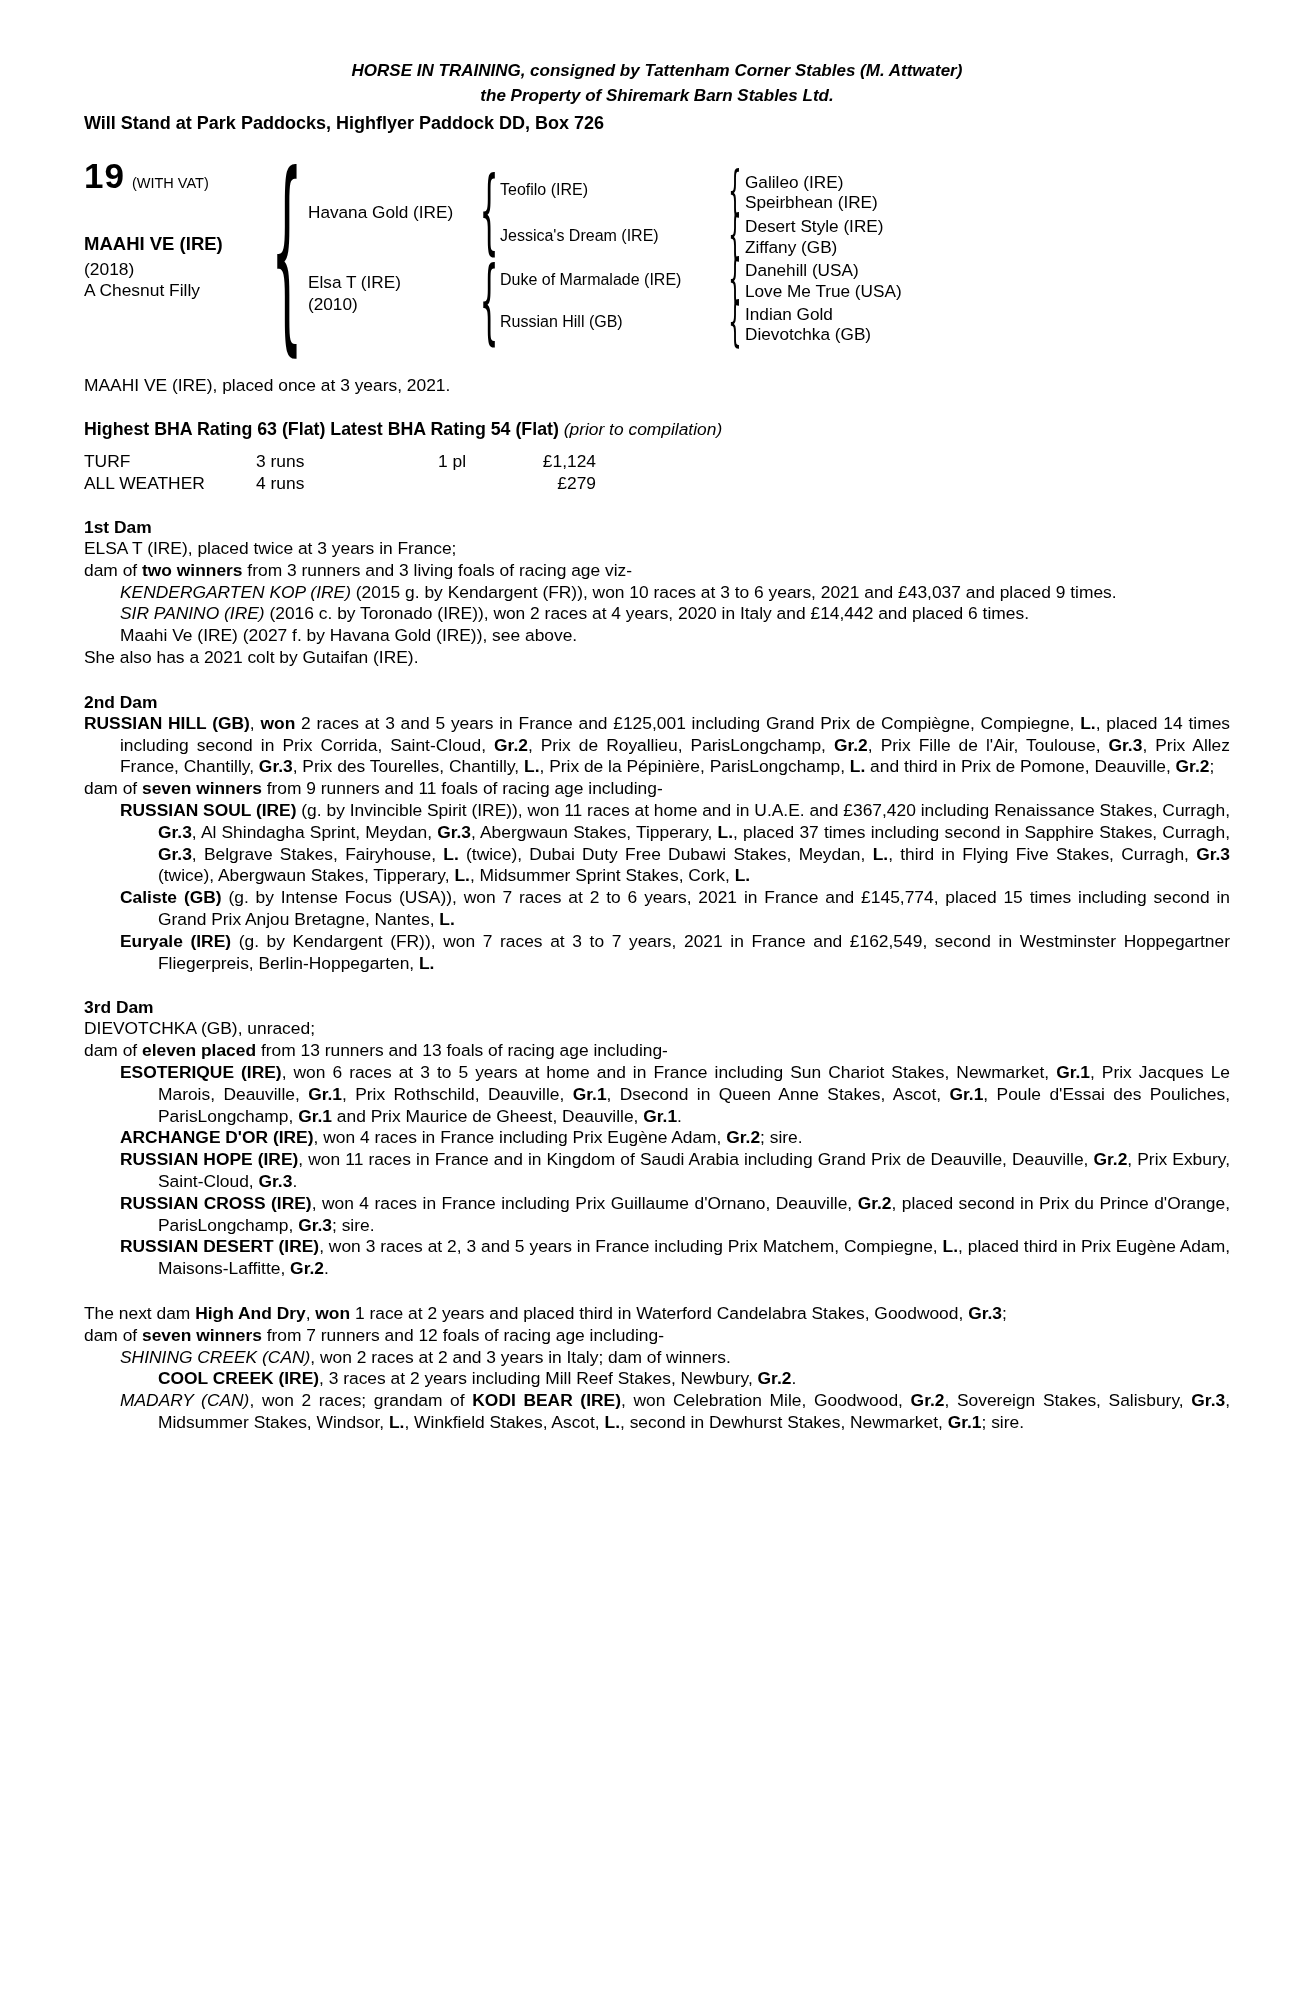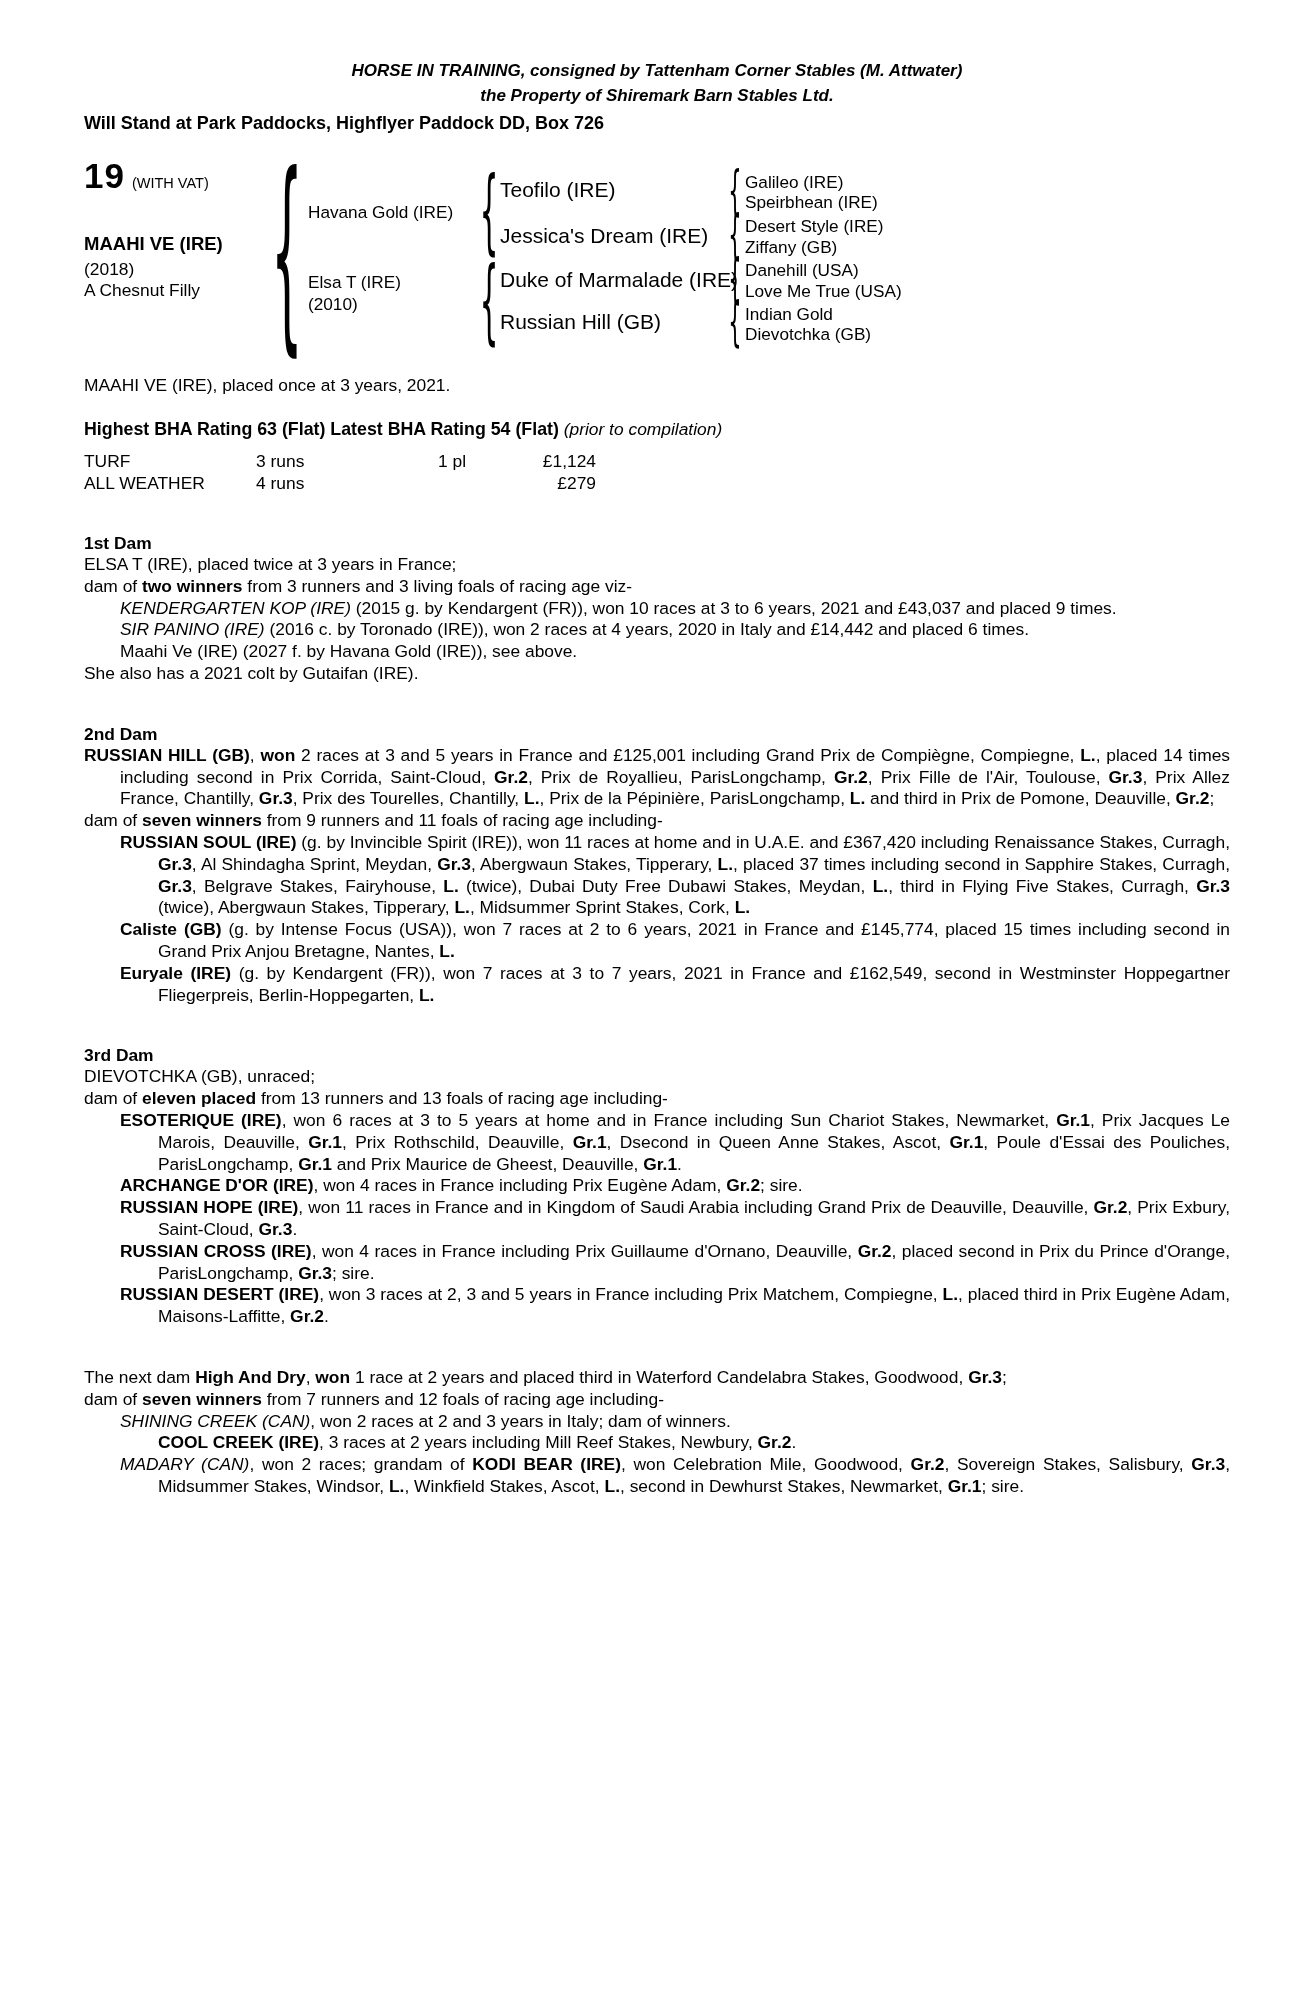--- a/index.html
+++ b/index.html
@@ -17,21 +17,21 @@
   
   .ped-chart { position:relative; height:186px; margin-top:30px; }
   .abs { position:absolute; white-space:nowrap; line-height:20px; }
   .lot-row { display:flex; align-items:baseline; top:2px; left:0; }
   .lot-num { font-size:35px; font-weight:bold; letter-spacing:1px; }
   .vat { font-size:14.5px; margin-left:7px; }
   .horse-name { font-weight:bold; font-size:18.5px; top:70px; left:0; }
   .foal-year { top:95px; left:0; }
   .horse-desc { top:116px; left:0;text-align:right; }
   .g1 { left:224px; font-size:17.2px; }
-  .g2 { left:416px; font-size:21px; }
+  .g2 { left:416px; font-size:16px; }
   .g3 { left:661px; font-size:17.2px; }
   .brace { position:absolute; display:flex; align-items:center; justify-content:center; width:18px; overflow:visible; }
   .brace > span { display:block; font-family:"DejaVu Sans",sans-serif; line-height:1; }
   .brace-big { left:194px; top:10px; height:158px; }
   .brace-big > span { font-size:50px; transform:scaleY(4.2); }
   .brace-mid > span { font-size:30px; transform:scaleY(3.1); }
   .brace-m1 { left:396px; top:12px; height:72px; }
   .brace-m2 { left:396px; top:102px; height:72px; }
   .brace-sm > span { font-size:21px; transform:scaleY(2.55); }
   .brace-s1 { left:642px; top:6px;  height:44px; }
@@ -40,21 +40,21 @@
   .brace-s4 { left:642px; top:137px; height:44px; }
 
   .race-note { margin-top:25px; }
 
   .rating-line { margin-top:23px; }
   .rating-line .rb { font-weight:bold; font-size:17.8px; }
   .rating-line .ri { font-style:italic; }
   .rating-table { display:grid; grid-template-columns:172px 182px 92px 66px; line-height:22px; margin-top:10px; }
   .rt-cell.c3 { text-align:right; }
 
-  .section { margin-top:39px; }
+  .section { margin-top:23px; }
   .sec-title { font-weight:bold; }
   .p { text-align:justify; line-height:21.8px; }
   .flush { }
   .hang  { padding-left:36px;  text-indent:-36px; }
   .prog  { padding-left:74px;  text-indent:-38px; }
   .prog2 { padding-left:112px; text-indent:-38px; }
   .b { font-weight:bold; }
   .i { font-style:italic; }
 </style>
 </head>

